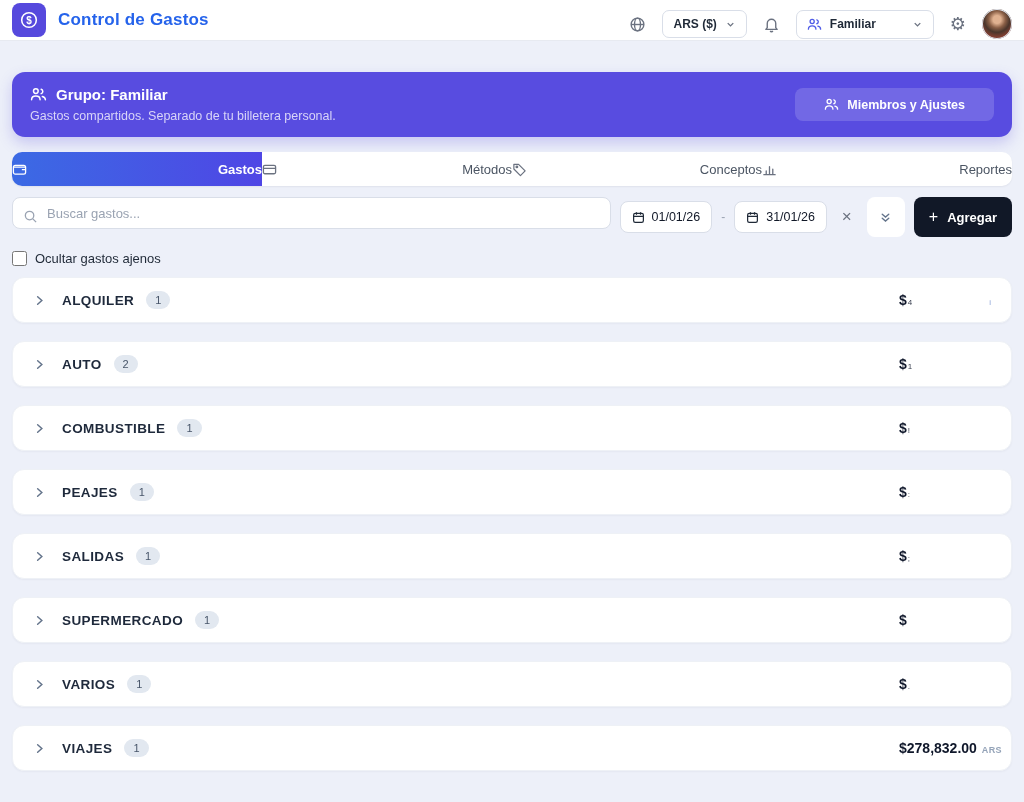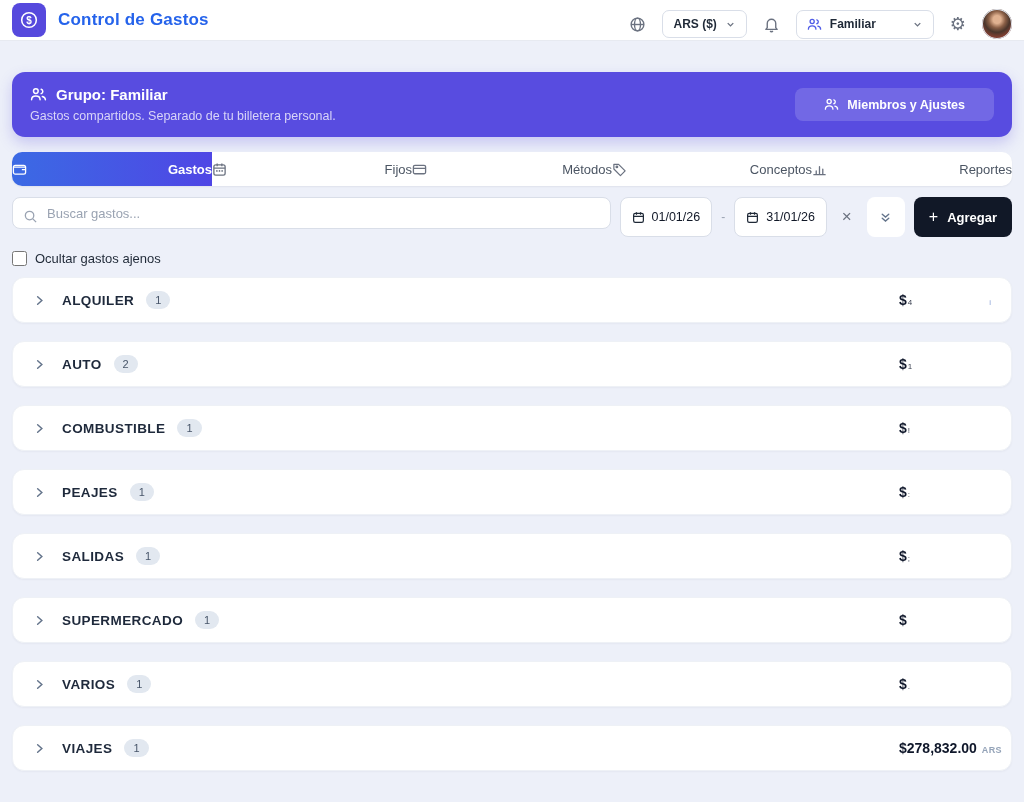--- a/index.html
+++ b/index.html
@@ -50,21 +50,21 @@
   .tab.active .t-ico { color:#fff; }
 
   
   .filters { margin-top:11px; display:flex; align-items:center; gap:9px; height:40px; }
   .search-wrap { position:relative; flex:1; height:40px; }
   .search-wrap input { width:100%; height:32px; border:1px solid #d9dee8; border-radius:8px;
                        background:#fff; padding:0 12px 0 34px; font-size:13px;
                        font-family:inherit; color:#737373; outline:none; }
   .search-wrap input::placeholder { color:#9aa3b2; }
   .search-ico { position:absolute; left:11px; top:12px; color:#9aa3b2; }
-  .date-box { height:40px; background:#fff; border:1px solid #d9dee8; border-radius:8px;
+  .date-box { height:32px; background:#fff; border:1px solid #d9dee8; border-radius:8px;
               display:flex; align-items:center; gap:7px; padding:0 11px; cursor:pointer; }
   .date-box .dval { font-size:12.5px; color:#111827; }
   .dash { color:#9aa3b2; font-size:12px; }
   .x-btn { background:none; border:none; color:#6b7280; font-size:17px; cursor:pointer;
            padding:2px 6px; font-family:inherit; }
   .collapse-btn { width:38px; height:40px; background:#fff; border:none; border-radius:8px;
                   display:flex; align-items:center; justify-content:center; color:#64748b;
                   cursor:pointer; }
   .add-btn { height:40px; background:#111827; color:#fff; border:none; border-radius:8px;
              padding:0 15px; display:flex; align-items:center; gap:9px; cursor:pointer;
@@ -187,30 +187,20 @@
           <rect x="1.5" y="3.5" width="13" height="9.5" rx="2"></rect>
             <path d="M10.5 8.2h4"></path>
             <path d="M1.5 5.5h13"></path>
         </svg>
       </span>
       <span>Gastos</span>
     </div>
     <div class="tab">
       <span class="t-ico">
         <svg width="15" height="15" viewBox="0 0 16 16" fill="none" stroke="currentColor" stroke-width="1.4">
-          <rect x="2" y="3" width="12" height="11" rx="2"></rect>
-            <path d="M2 6.5h12M5.5 1.5v3M10.5 1.5v3"></path>
-          <path d="M5.2 9.5h.01M8 9.5h.01M10.8 9.5h.01" stroke-linecap="round" stroke-width="1.8"></path>
-        </svg>
-      </span>
-      <span>Fijos</span>
-    </div>
-    <div class="tab">
-      <span class="t-ico">
-        <svg width="15" height="15" viewBox="0 0 16 16" fill="none" stroke="currentColor" stroke-width="1.4">
           <rect x="1.5" y="3.5" width="13" height="9" rx="1.6"></rect>
             <path d="M1.5 6.8h13"></path>
         </svg>
       </span>
       <span>Métodos</span>
     </div>
     <div class="tab">
       <span class="t-ico">
         <svg width="15" height="15" viewBox="0 0 16 16" fill="none" stroke="currentColor" stroke-width="1.3" stroke-linejoin="round">
           <path d="M2 2.5h5l7 7-5 5-7-7z"></path>

